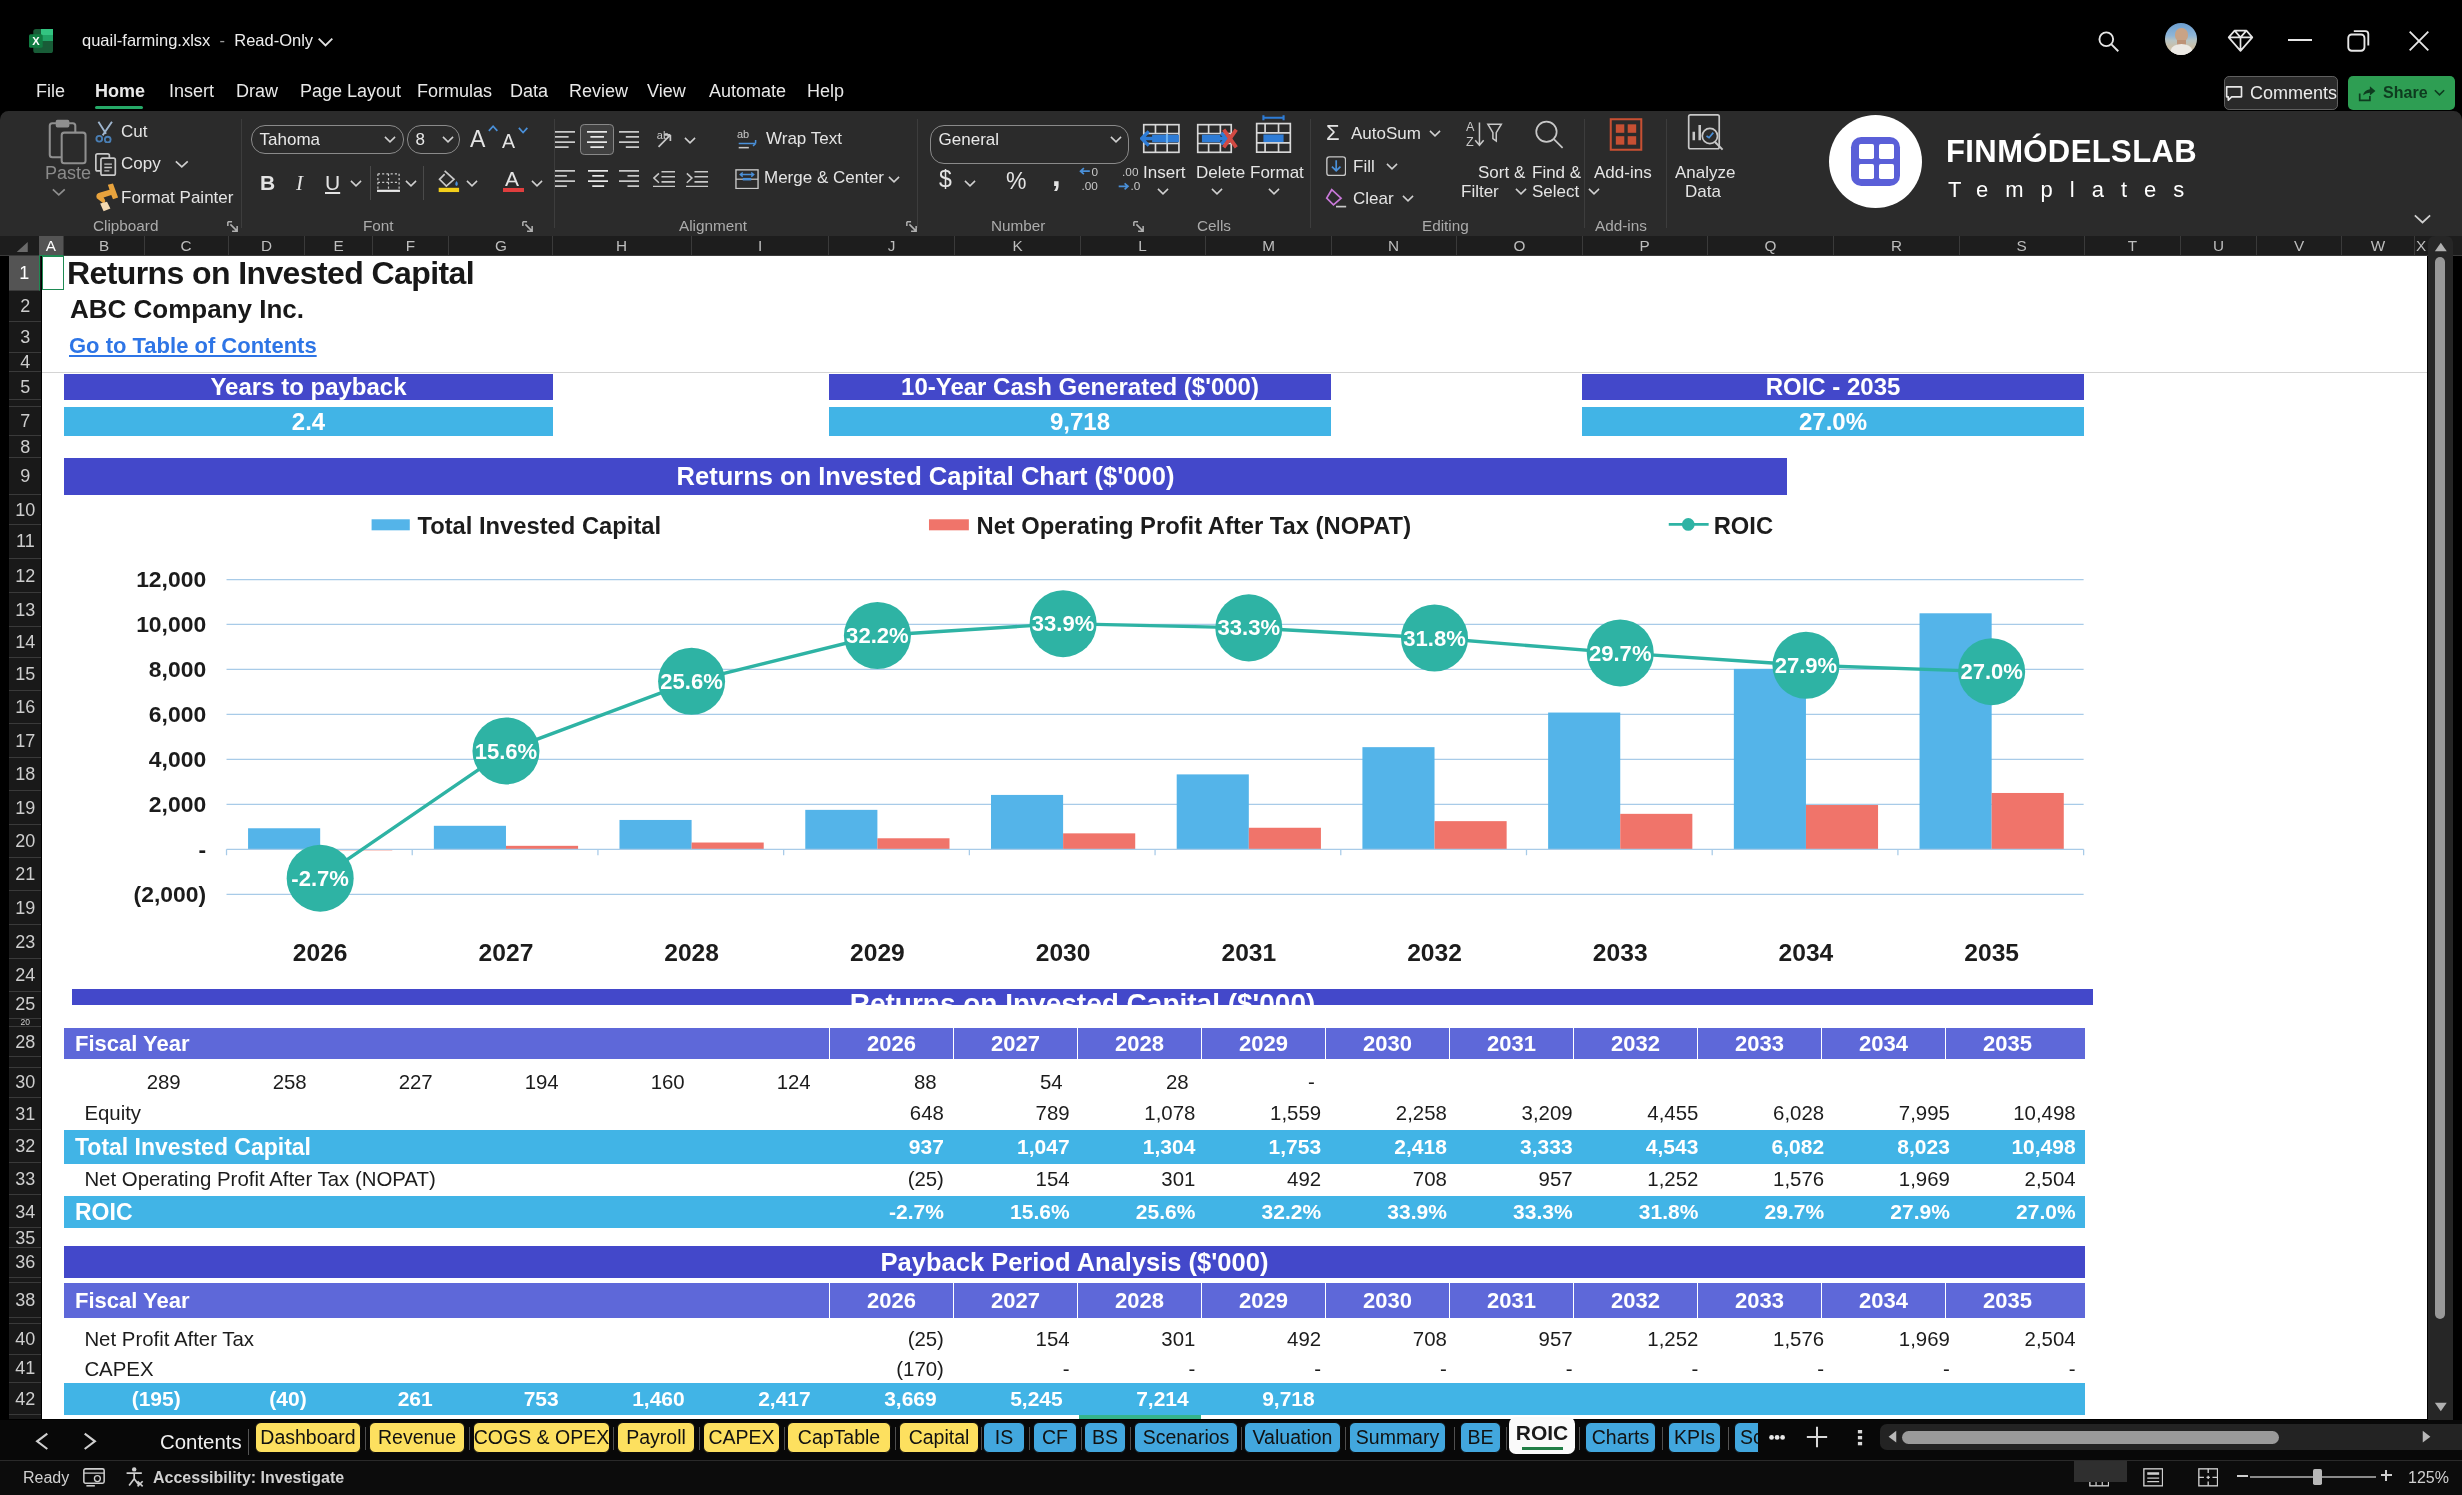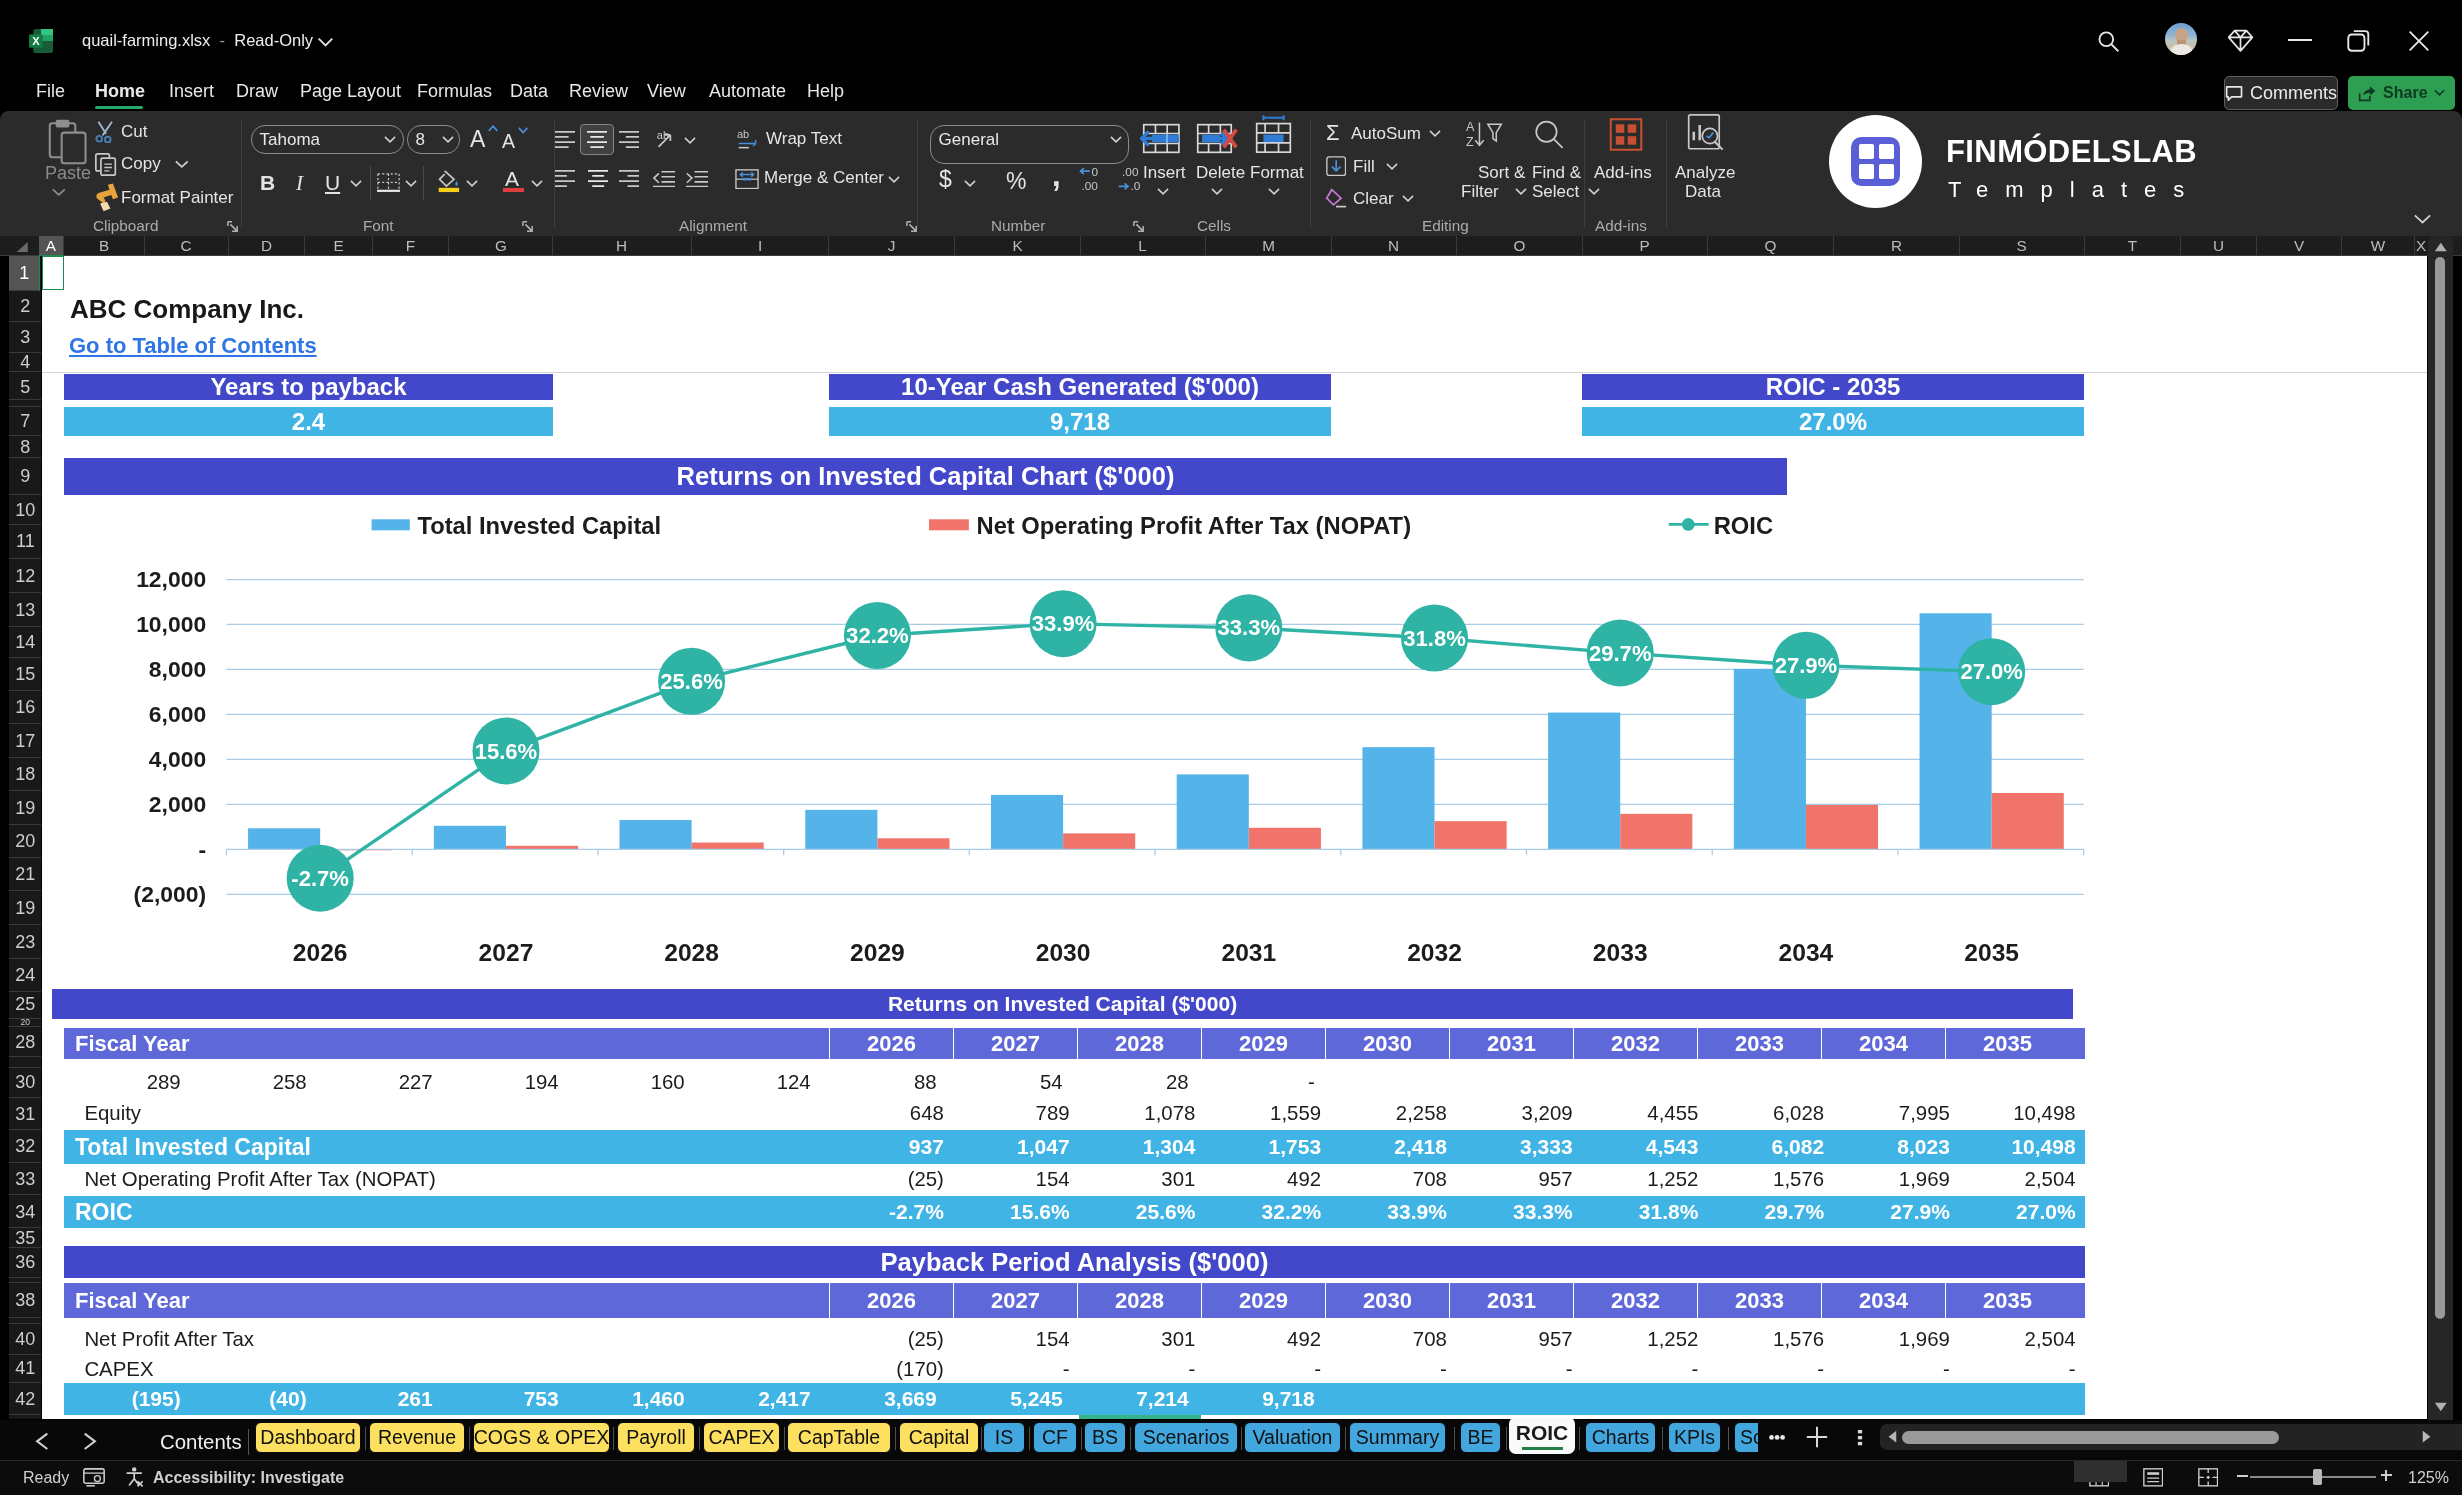--- a/index.html
+++ b/index.html
@@ -456,20 +456,21 @@
   <div class="rn" style="top:1246px;height:32px;line-height:32px">36</div>
   <div class="rn" style="top:1279px;height:4.2px;line-height:4.2px"></div>
   <div class="rn" style="top:1283px;height:35px;line-height:35px">38</div>
   <div class="rn" style="top:1318px;height:6px;line-height:6px"></div>
   <div class="rn" style="top:1324px;height:31px;line-height:31px">40</div>
   <div class="rn" style="top:1354px;height:29px;line-height:29px">41</div>
   <div class="rn" style="top:1383px;height:32px;line-height:32px">42</div>
 
   <div class="abs" style="left:42px;top:256px;width:22px;height:34px;border:1.7px solid #1e8a53"></div>
 
+  <div class="abs" style="left:67px;top:255px;font-size:32px;font-weight:700;color:#181818;letter-spacing:-0.6px">Returns on Invested Capital</div>
   <div class="abs" style="left:70px;top:294px;font-size:26px;font-weight:700;color:#181818">ABC Company Inc.</div>
   <div class="abs" style="left:69px;top:333px;font-size:22px;font-weight:700;color:#2e75e6;text-decoration:underline">Go to Table of Contents</div>
   <div class="abs" style="left:42px;top:372px;width:2385px;height:1.3px;background:#d4d4d4"></div>
 
   <div class="band bluedark" style="left:64px;top:374px;width:489px;height:26px;line-height:26px;font-size:24px">Years to payback</div>
   <div class="band bluedark" style="left:829px;top:374px;width:502px;height:26px;line-height:26px;font-size:24px">10-Year Cash Generated ($'000)</div>
   <div class="band bluedark" style="left:1582px;top:374px;width:502px;height:26px;line-height:26px;font-size:24px">ROIC - 2035</div>
   <div class="band blualight" style="left:64px;top:407px;width:489px;height:29px;line-height:29px;font-size:24px">2.4</div>
   <div class="band blualight" style="left:829px;top:407px;width:502px;height:29px;line-height:29px;font-size:24px">9,718</div>
   <div class="band blualight" style="left:1582px;top:407px;width:502px;height:29px;line-height:29px;font-size:24px">27.0%</div>
@@ -580,21 +581,21 @@
       <text x="1034.2" y="1133">2029</text>
         <text x="1253.1" y="1133">2030</text>
         <text x="1472" y="1133">2031</text>
       <text x="1690.9" y="1133">2032</text>
         <text x="1909.8" y="1133">2033</text>
         <text x="2128.7" y="1133">2034</text>
       <text x="2347.6" y="1133">2035</text>
     </g>
   </svg>
 
-  <div class="band bluedark" style="left:52px;top:989px;width:2021px;height:30px;line-height:30px;font-size:21px">Returns on Invested Capital ($'000)</div>
+  <div class="band bluedark" style="left:72px;top:989px;width:2021px;height:16px;line-height:30px;font-size:28px">Returns on Invested Capital ($'000)</div>
   <div class="trow purple" style="top:1028px;height:31px;line-height:31px">
     <div class="lab" style="padding-left:11px;color:#fff;font-weight:700;font-size:22px">Fiscal Year</div>
     <div class="c fy">2026</div>
       <div class="c fy">2027</div>
       <div class="c fy">2028</div>
       <div class="c fy">2029</div>
       <div class="c fy">2030</div>
     <div class="c fy">2031</div>
       <div class="c fy">2032</div>
       <div class="c fy">2033</div>

